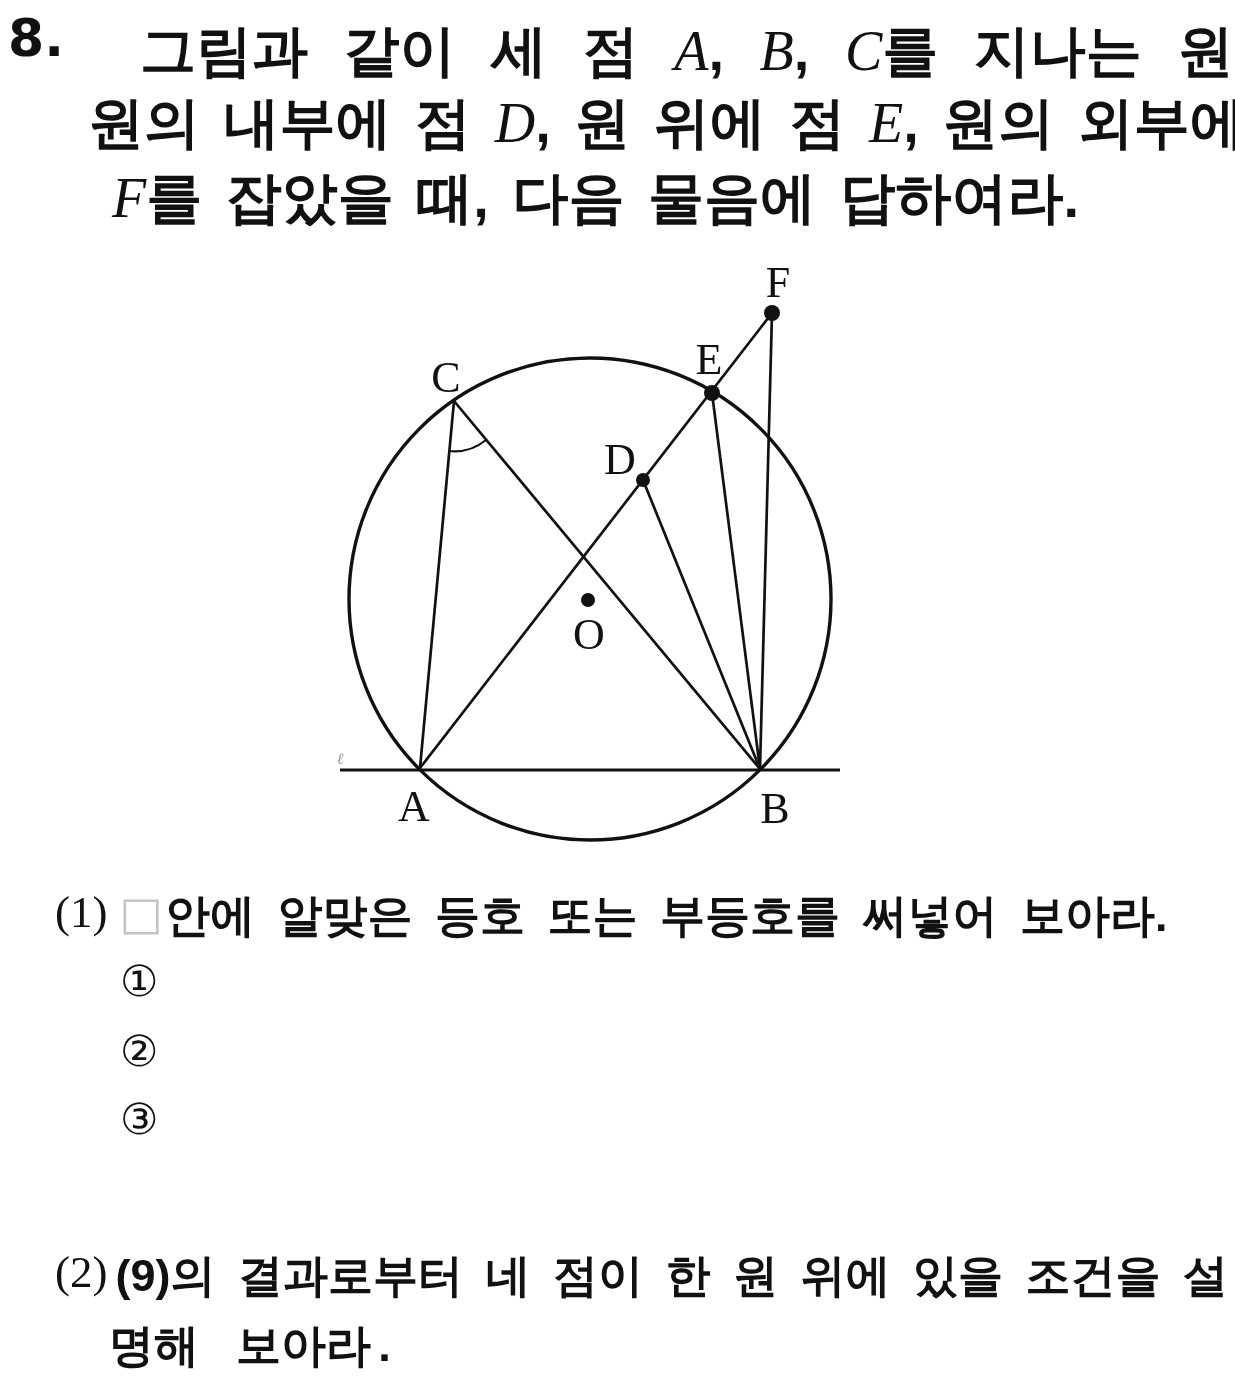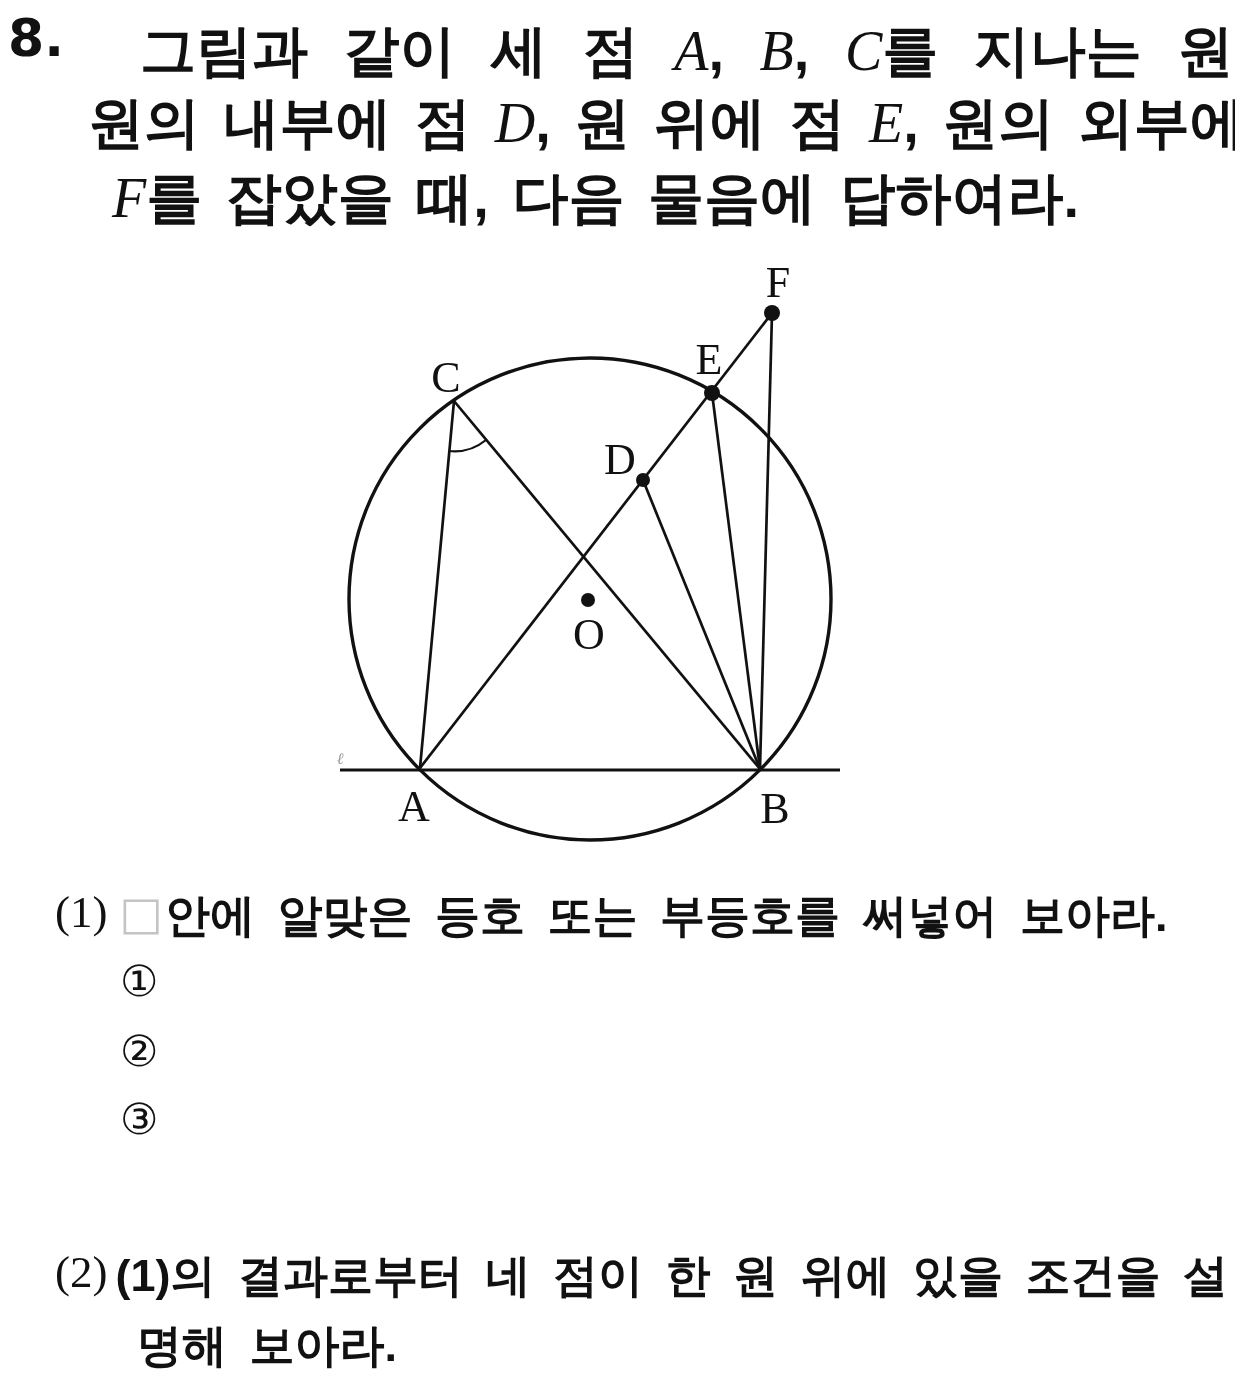--- a/index.html
+++ b/index.html
@@ -81,16 +81,16 @@
   </div>
 
   <div class="abs item-row" style="left:120px;top:1094px;">
     <span class="circ-num">③</span>
   </div>
 </div>
 
 <div>
   <div class="abs q-row" style="left:55px;top:1246px;gap:8px;">
     <span class="q-label">(2)</span>
-    <span class="ko q-text ws-q2">(1)의 결과로부터 네 점이 한 원 위에 있을 조건을 설</span>
+    <span class="ko q-text ws-q2">(9)의 결과로부터 네 점이 한 원 위에 있을 조건을 설</span>
   </div>
-  <div class="abs ko q-text" style="left:137px;top:1316px;">명해 보아라.</div>
+  <div class="abs ko q-text" style="left:109px;top:1316px;font-family:Liberation Mono, monospace;">명해 보아라.</div>
 </div>
 
 </body></html>

